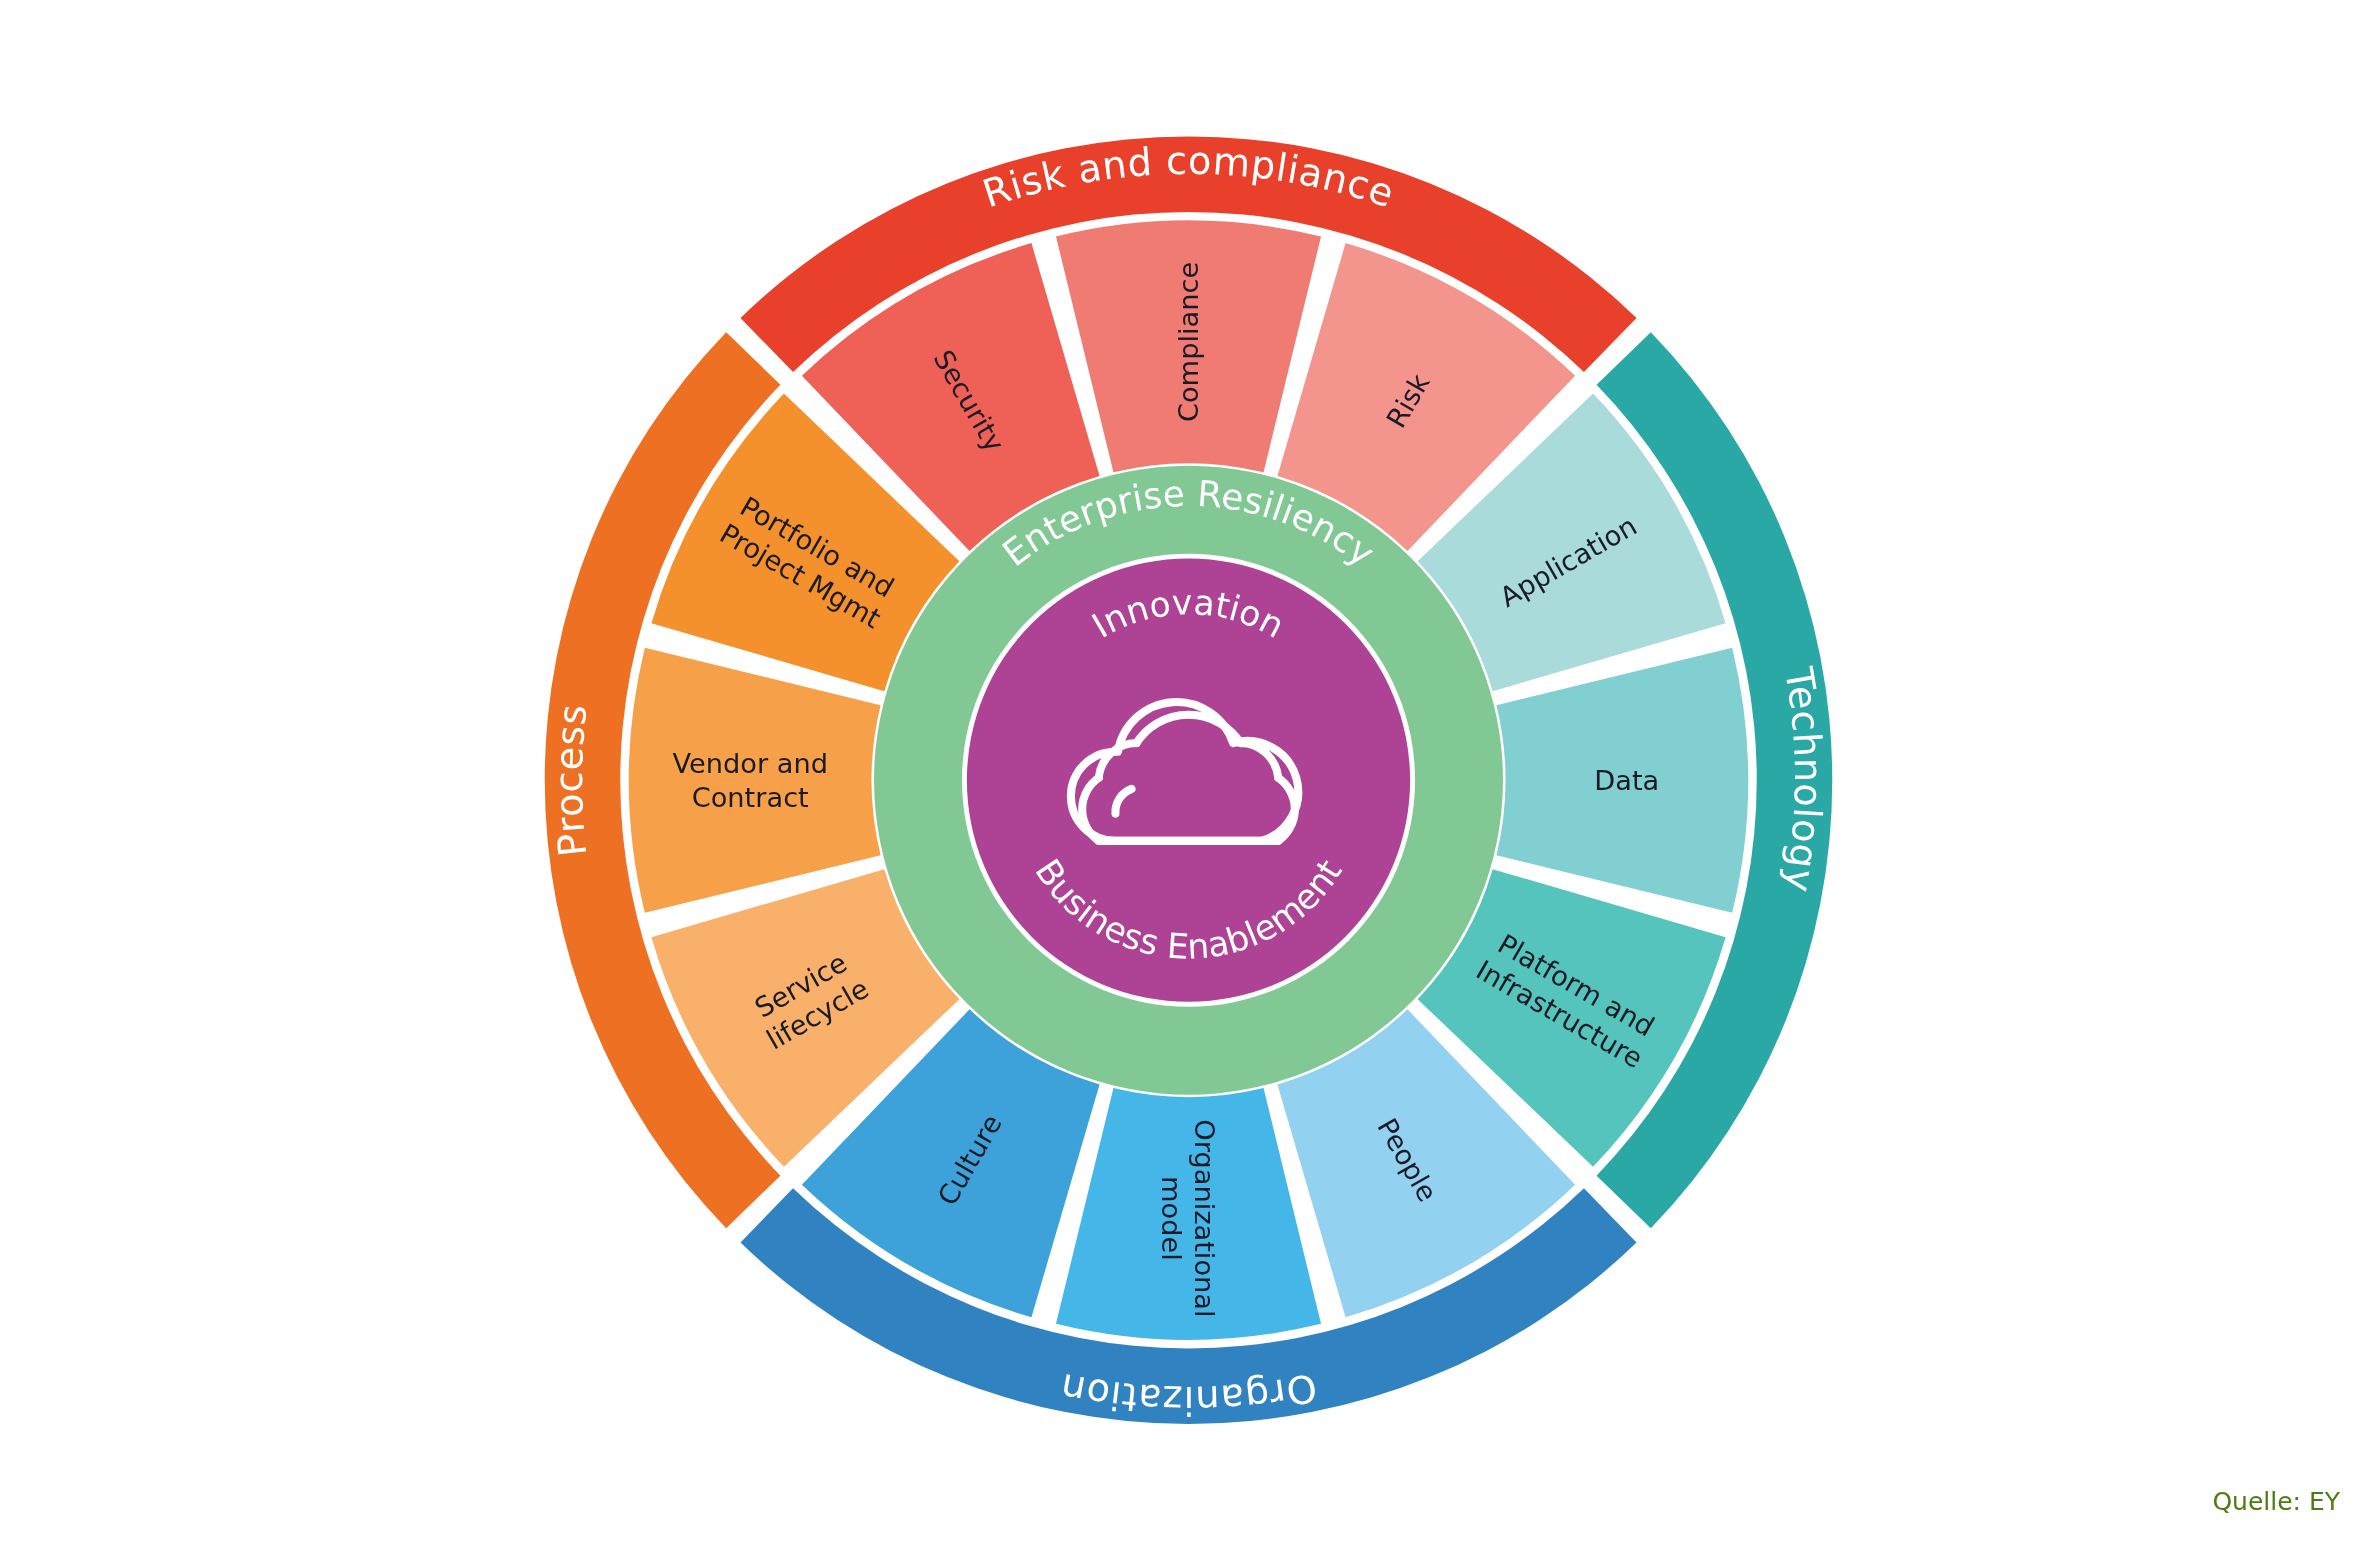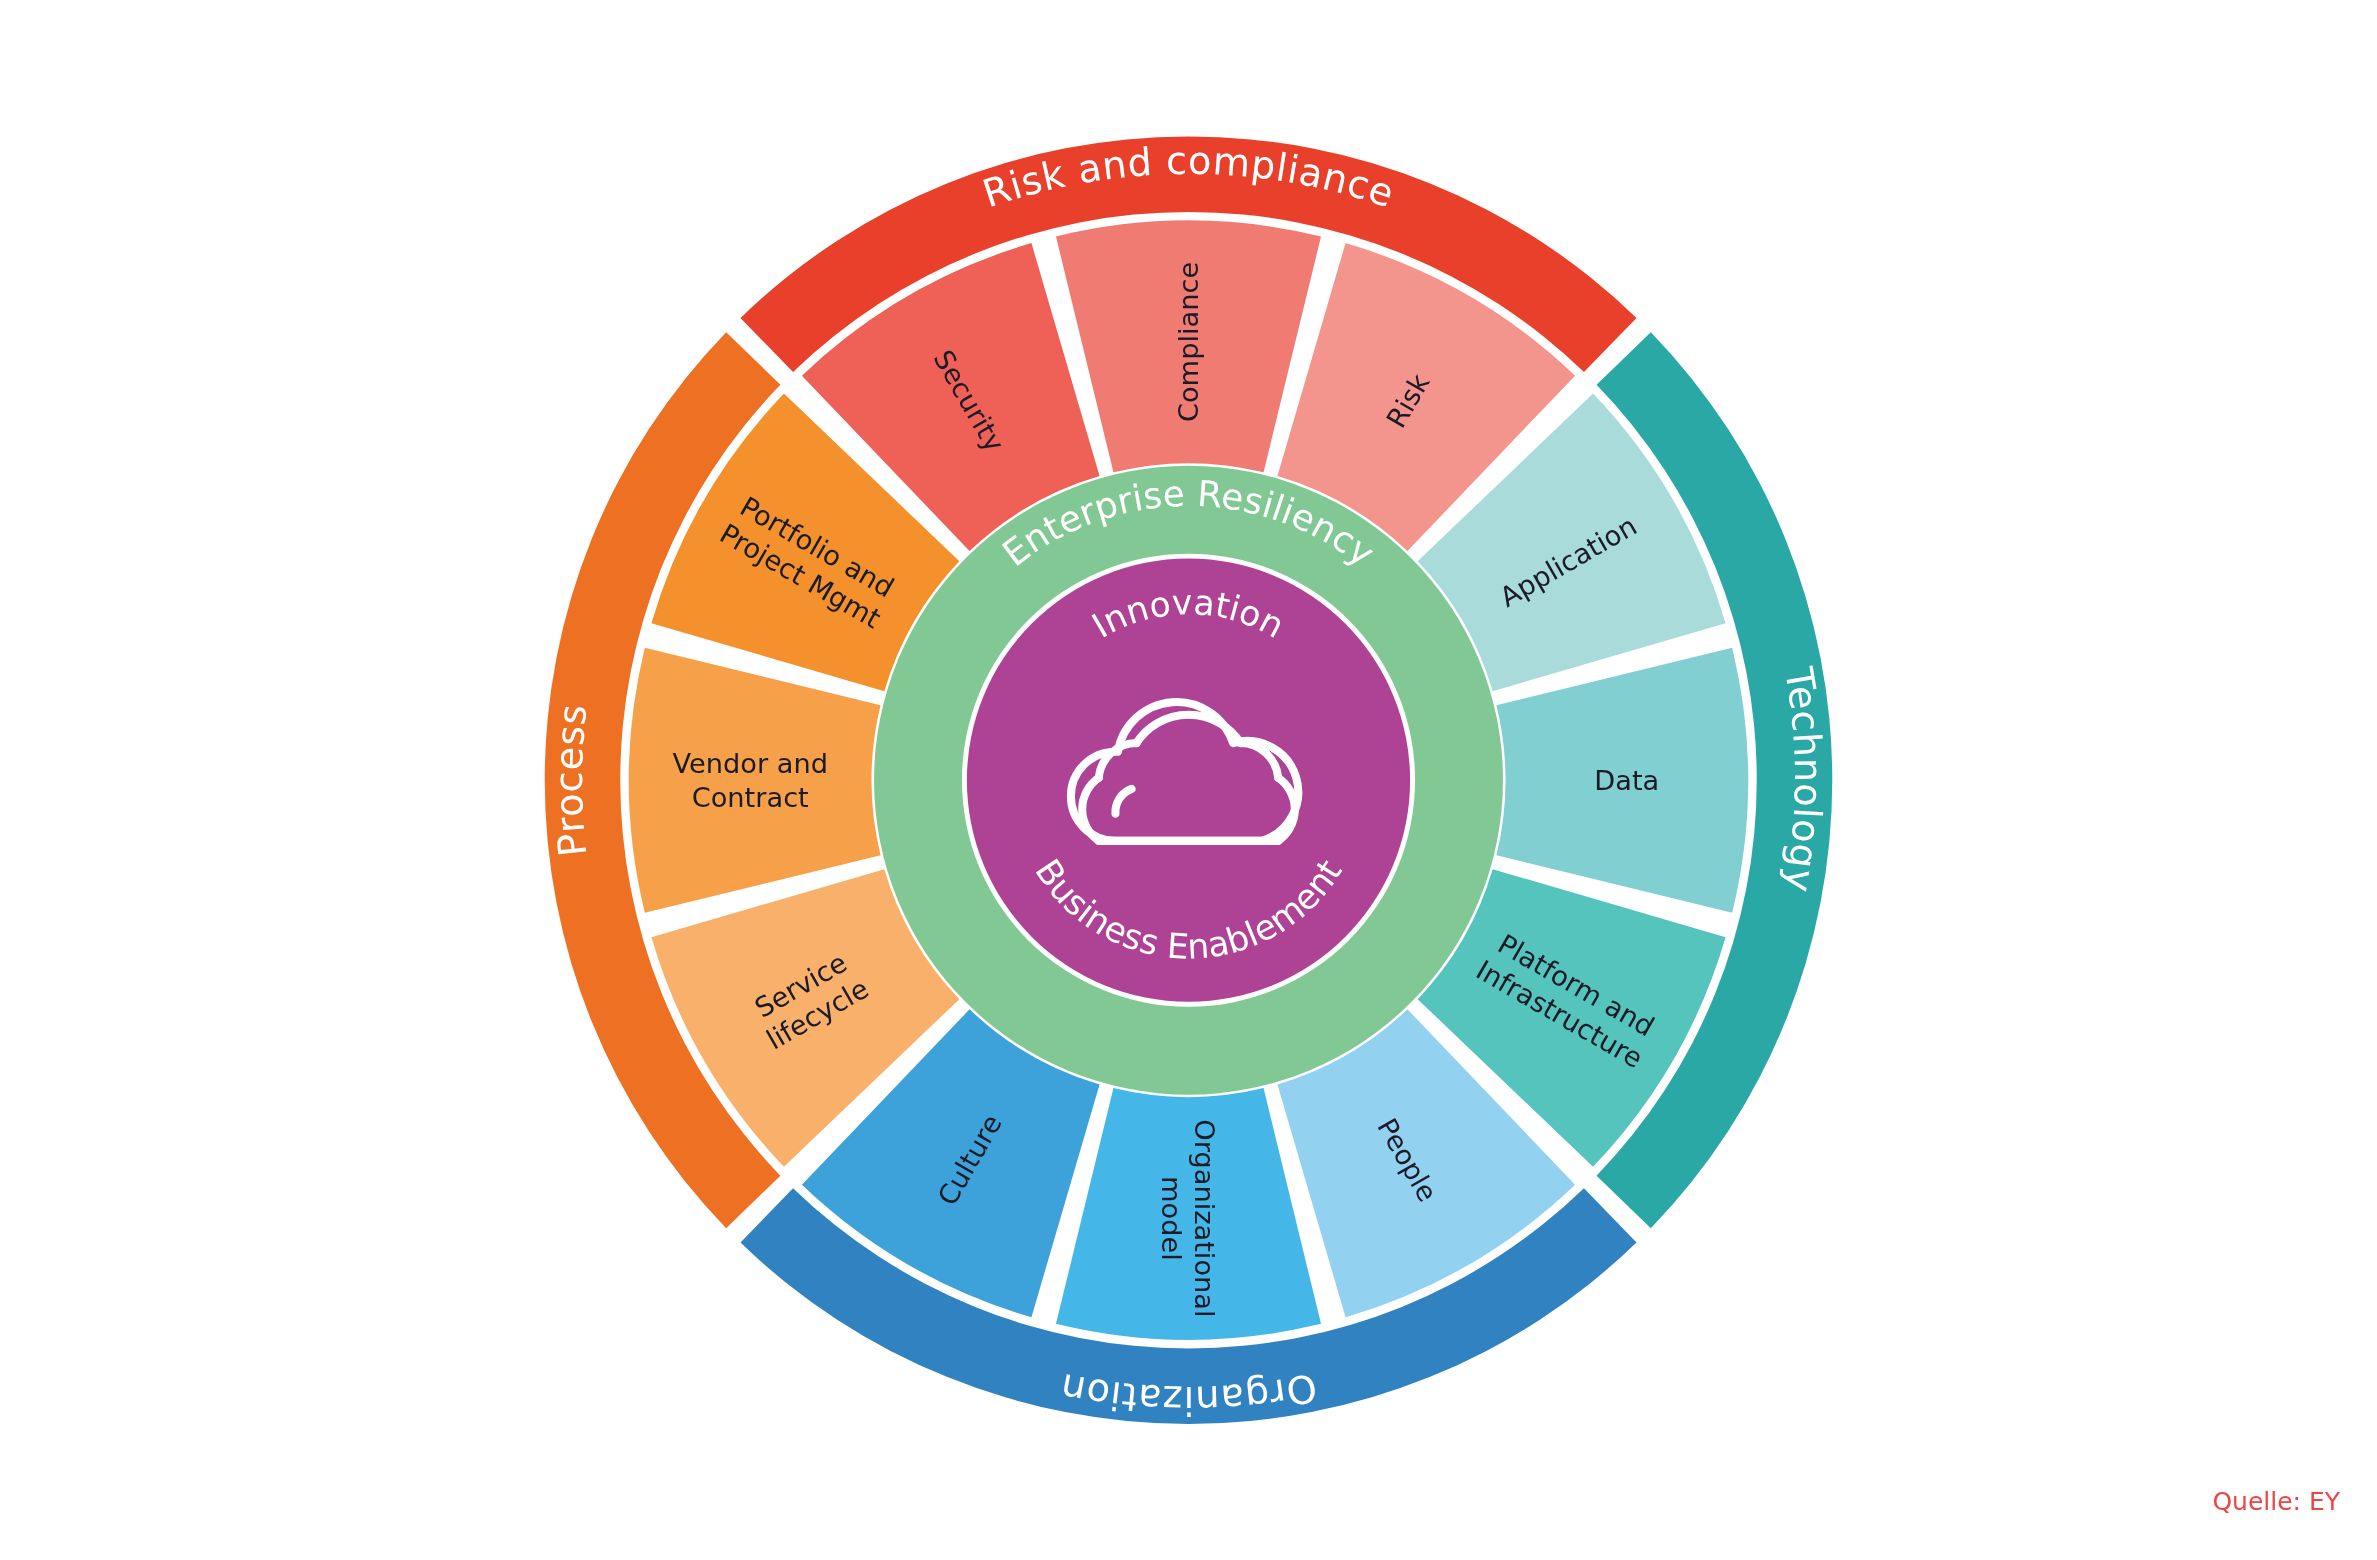--- a/index.html
+++ b/index.html
@@ -44,21 +44,21 @@
     font-family: "DejaVu Sans", sans-serif;
     font-size: 56px;
     fill: #ffffff;
   }
   #source-note {
     position: absolute;
     right: 37px;
     bottom: 45px;
     font-family: "DejaVu Sans", sans-serif;
     font-size: 25px;
-    color: #ef4444;
+    color: #4d7c0f;
     white-space: nowrap;
   }
 </style>
 </head>
 <body>
 
 <div id="stage">
   <svg id="wheel" viewBox="0 0 3840 2521">
     <defs>
 

